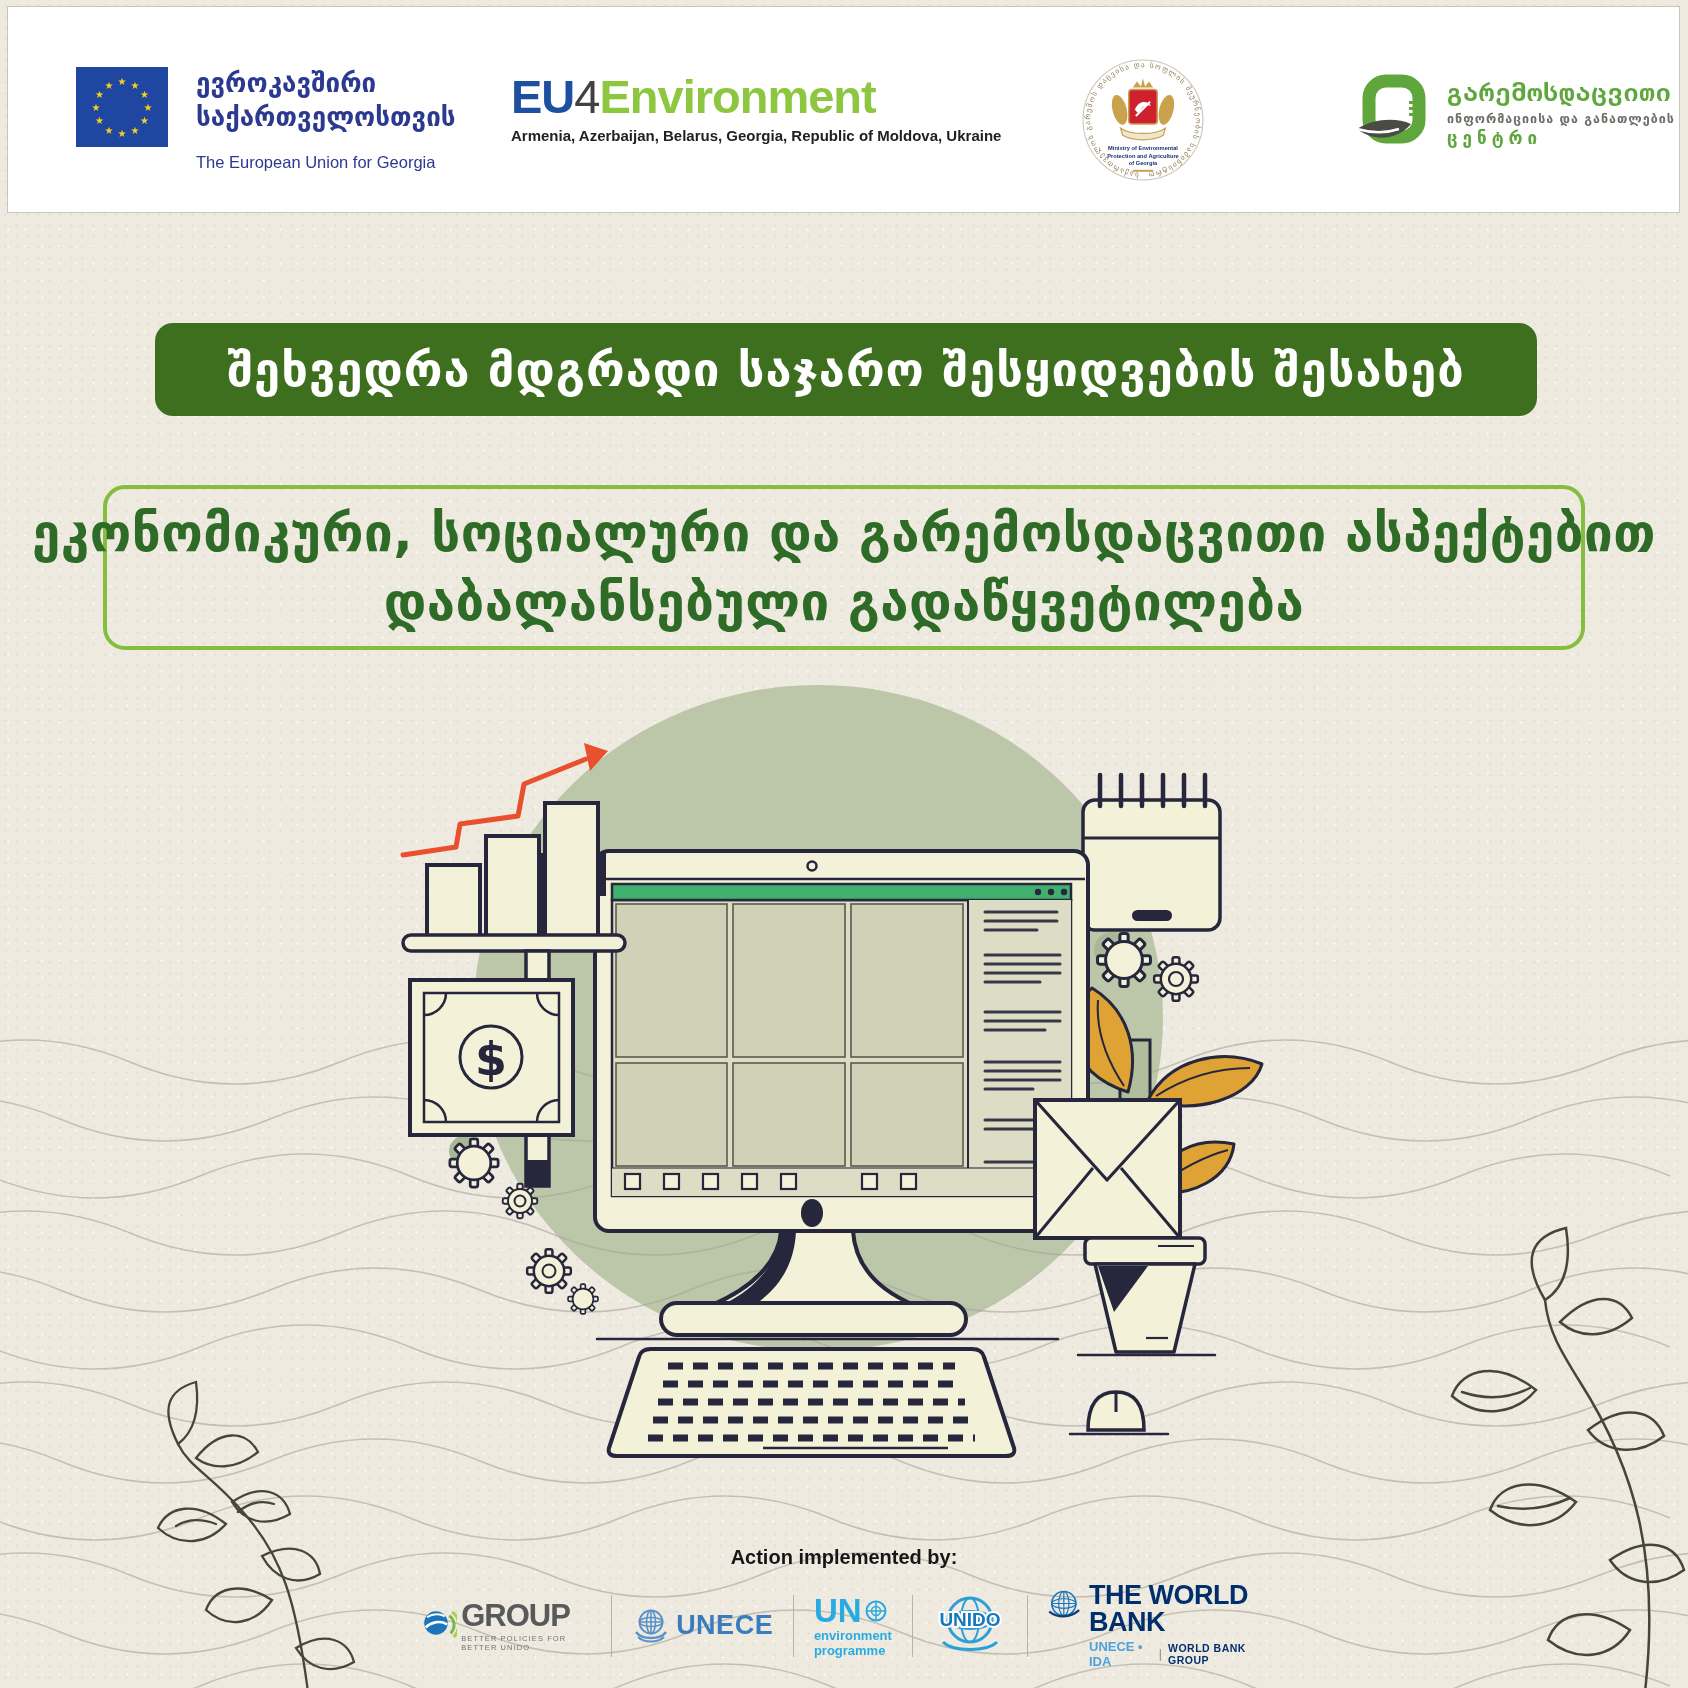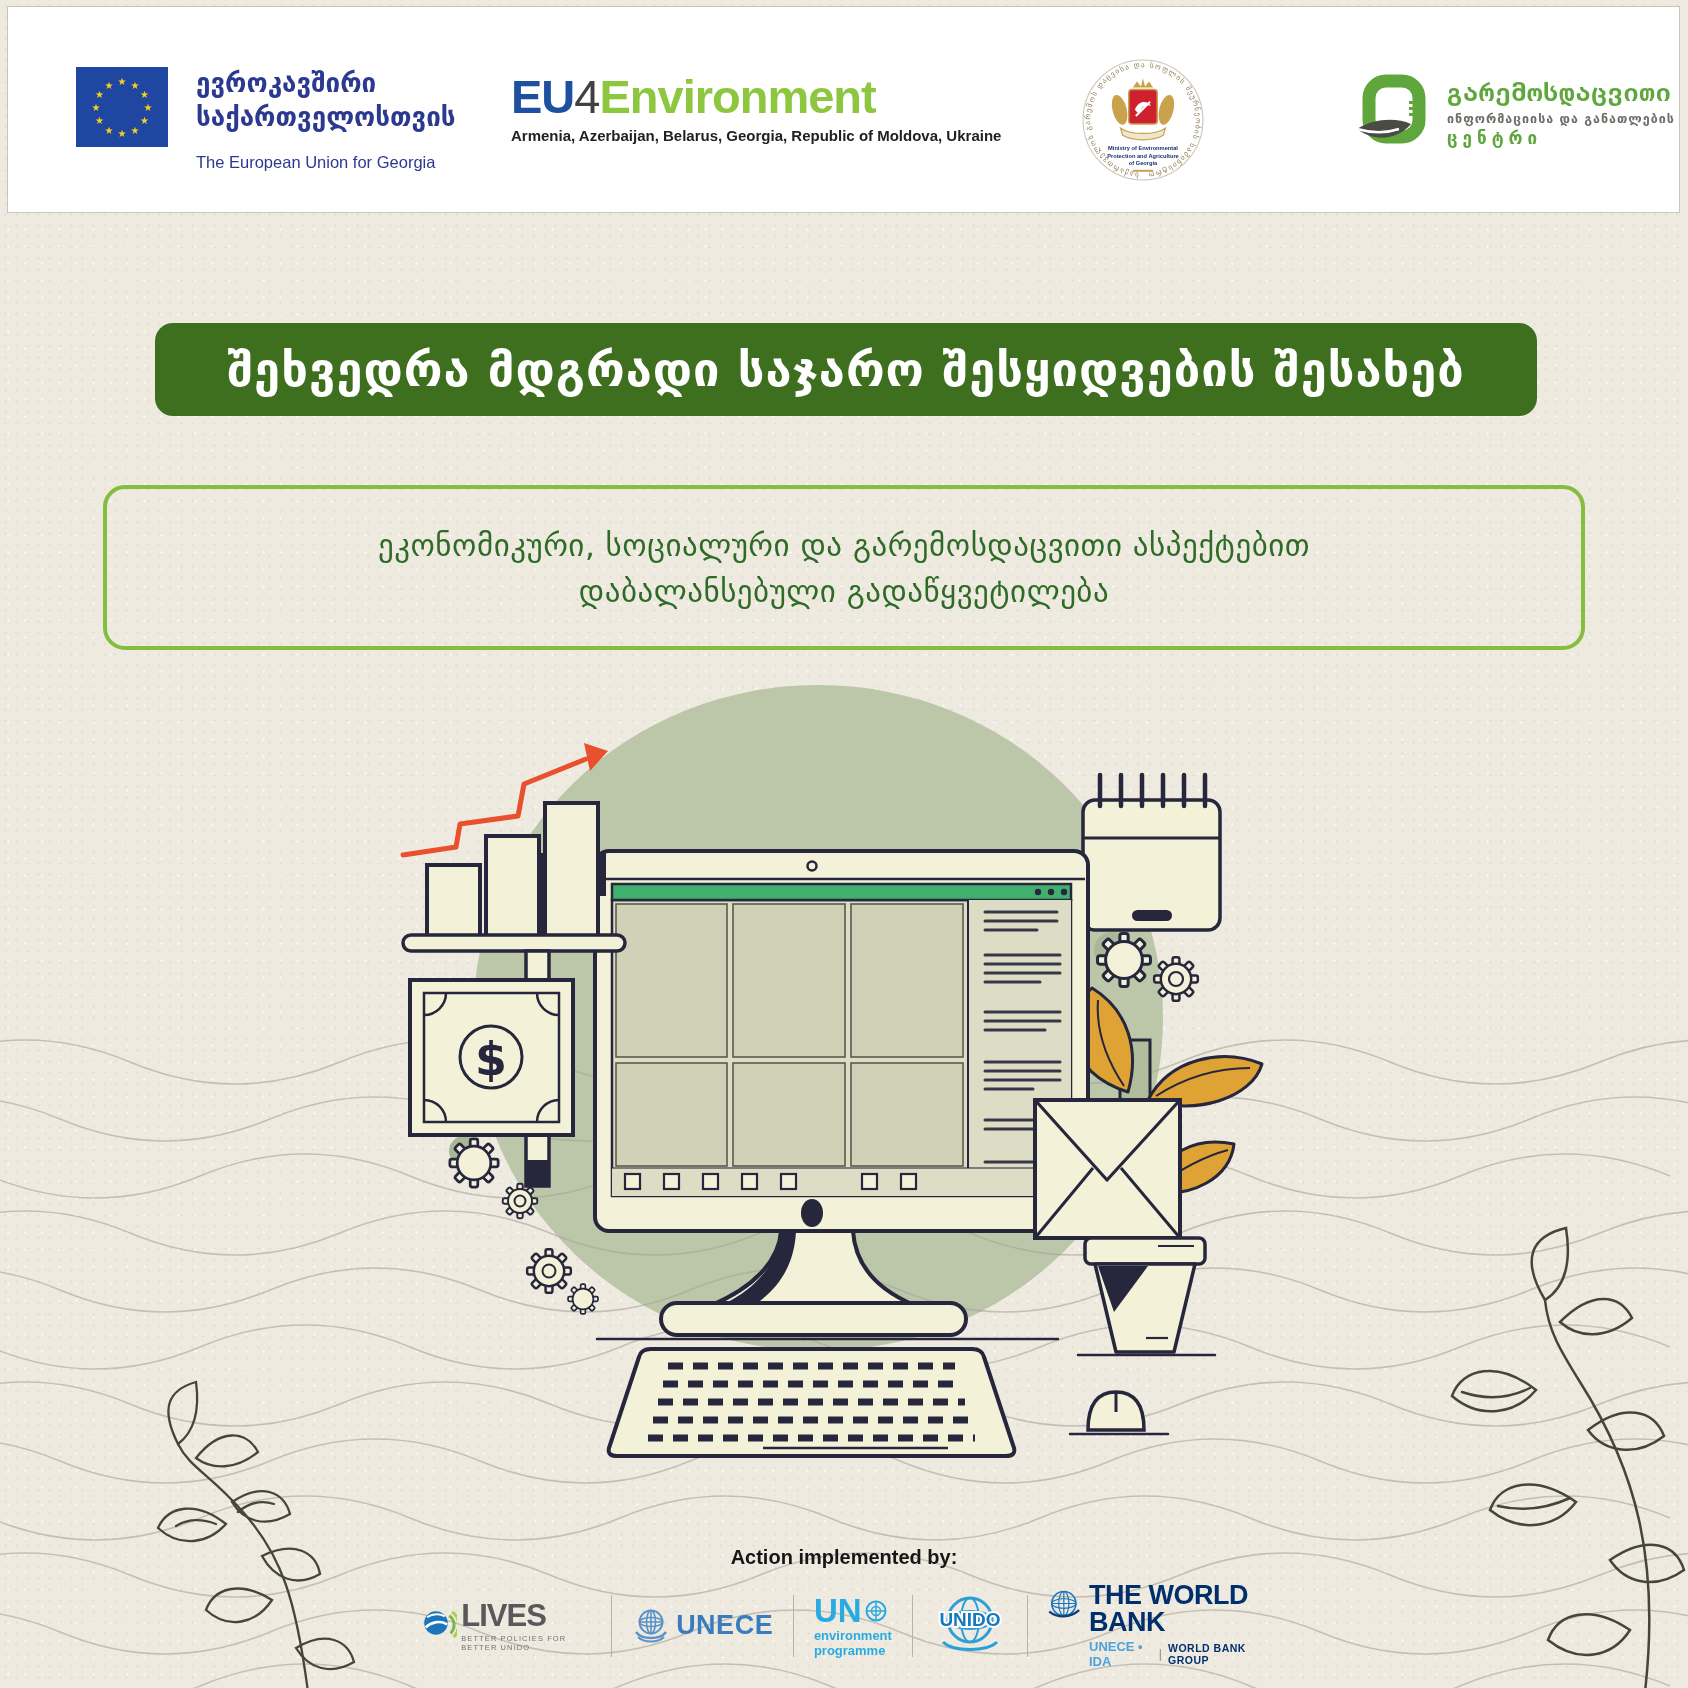--- a/index.html
+++ b/index.html
@@ -30,21 +30,21 @@
   .ministry{position:absolute;left:1072px;top:50px;}
 
   
   .banner{position:absolute;left:155px;top:323px;width:1382px;height:93px;background:var(--banner-green,#3e6f1f);
     border-radius:18px;display:flex;align-items:center;justify-content:center;}
   .banner span{color:#fff;font-size:47px;font-weight:bold;letter-spacing:1px;white-space:nowrap;}
 
   
   .subbox{position:absolute;left:103px;top:485px;width:1482px;height:165px;border:4px solid var(--box-border-green,#85bd3f);
     border-radius:22px;box-sizing:border-box;display:flex;flex-direction:column;align-items:center;justify-content:center;gap:10px;}
-  .subbox div{color:var(--box-text-green,#2e6b27);font-size:31px;font-weight:normal;letter-spacing:.5px;white-space:nowrap;}
+  .subbox div{color:var(--box-text-green,#2e6b27);font-size:51px;font-weight:bold;letter-spacing:.5px;white-space:nowrap;}
 
   
   .impl{position:absolute;left:0;top:1546px;width:1688px;text-align:center;font-size:20px;font-weight:600;color:#161616;
     font-family:"Liberation Sans",sans-serif;}
   .logo-row{position:absolute;top:1582px;left:50%;transform:translateX(-50%);display:flex;align-items:center;gap:20px;
     font-family:"Liberation Sans",sans-serif;}
   .lg-divider{width:1px;height:62px;background:#b5b3ac;}
   .oecd{display:flex;align-items:center;gap:4px;}
   .oecd-text .nm{font-size:31px;font-weight:bold;color:var(--oecd-gray,#58595b);letter-spacing:-1px;line-height:1;}
   .oecd-text .tg{font-size:7.5px;letter-spacing:1.1px;color:#6f7072;margin-top:3px;}
@@ -397,21 +397,21 @@
 
     <div class="oecd">
       <svg width="48" height="52" viewBox="0 0 48 52">
         <circle cx="19" cy="22" r="16" fill="#1b75bb"></circle>
         <path d="M 5 28 C 13 20 27 18 34 24" stroke="#fff" stroke-width="3.5" fill="none"></path>
         <path d="M 7 14 C 15 9 25 9 31 13" stroke="#fff" stroke-width="2.8" fill="none"></path>
         <path d="M 37 12 C 45 17 46 29 39 36" stroke="#7ab648" stroke-width="4" fill="none"></path>
         <path d="M 41 7 C 52 14 53 32 43 41" stroke="#a5cf4e" stroke-width="4" fill="none"></path>
       </svg>
       <div class="oecd-text">
-        <div class="nm">LIVES</div>
+        <div class="nm">GROUP</div>
         <div class="tg">BETTER POLICIES FOR BETTER UNIDO</div>
       </div>
     </div>
 
     <div class="lg-divider"></div>
 
     <div class="unece">
       <svg width="38" height="40" viewBox="0 0 38 40">
         <circle cx="19" cy="16" r="11.5" fill="none" stroke="#5b92c8" stroke-width="2"></circle>
         <ellipse cx="19" cy="16" rx="11.5" ry="4.5" fill="none" stroke="#5b92c8" stroke-width="1.6"></ellipse>

